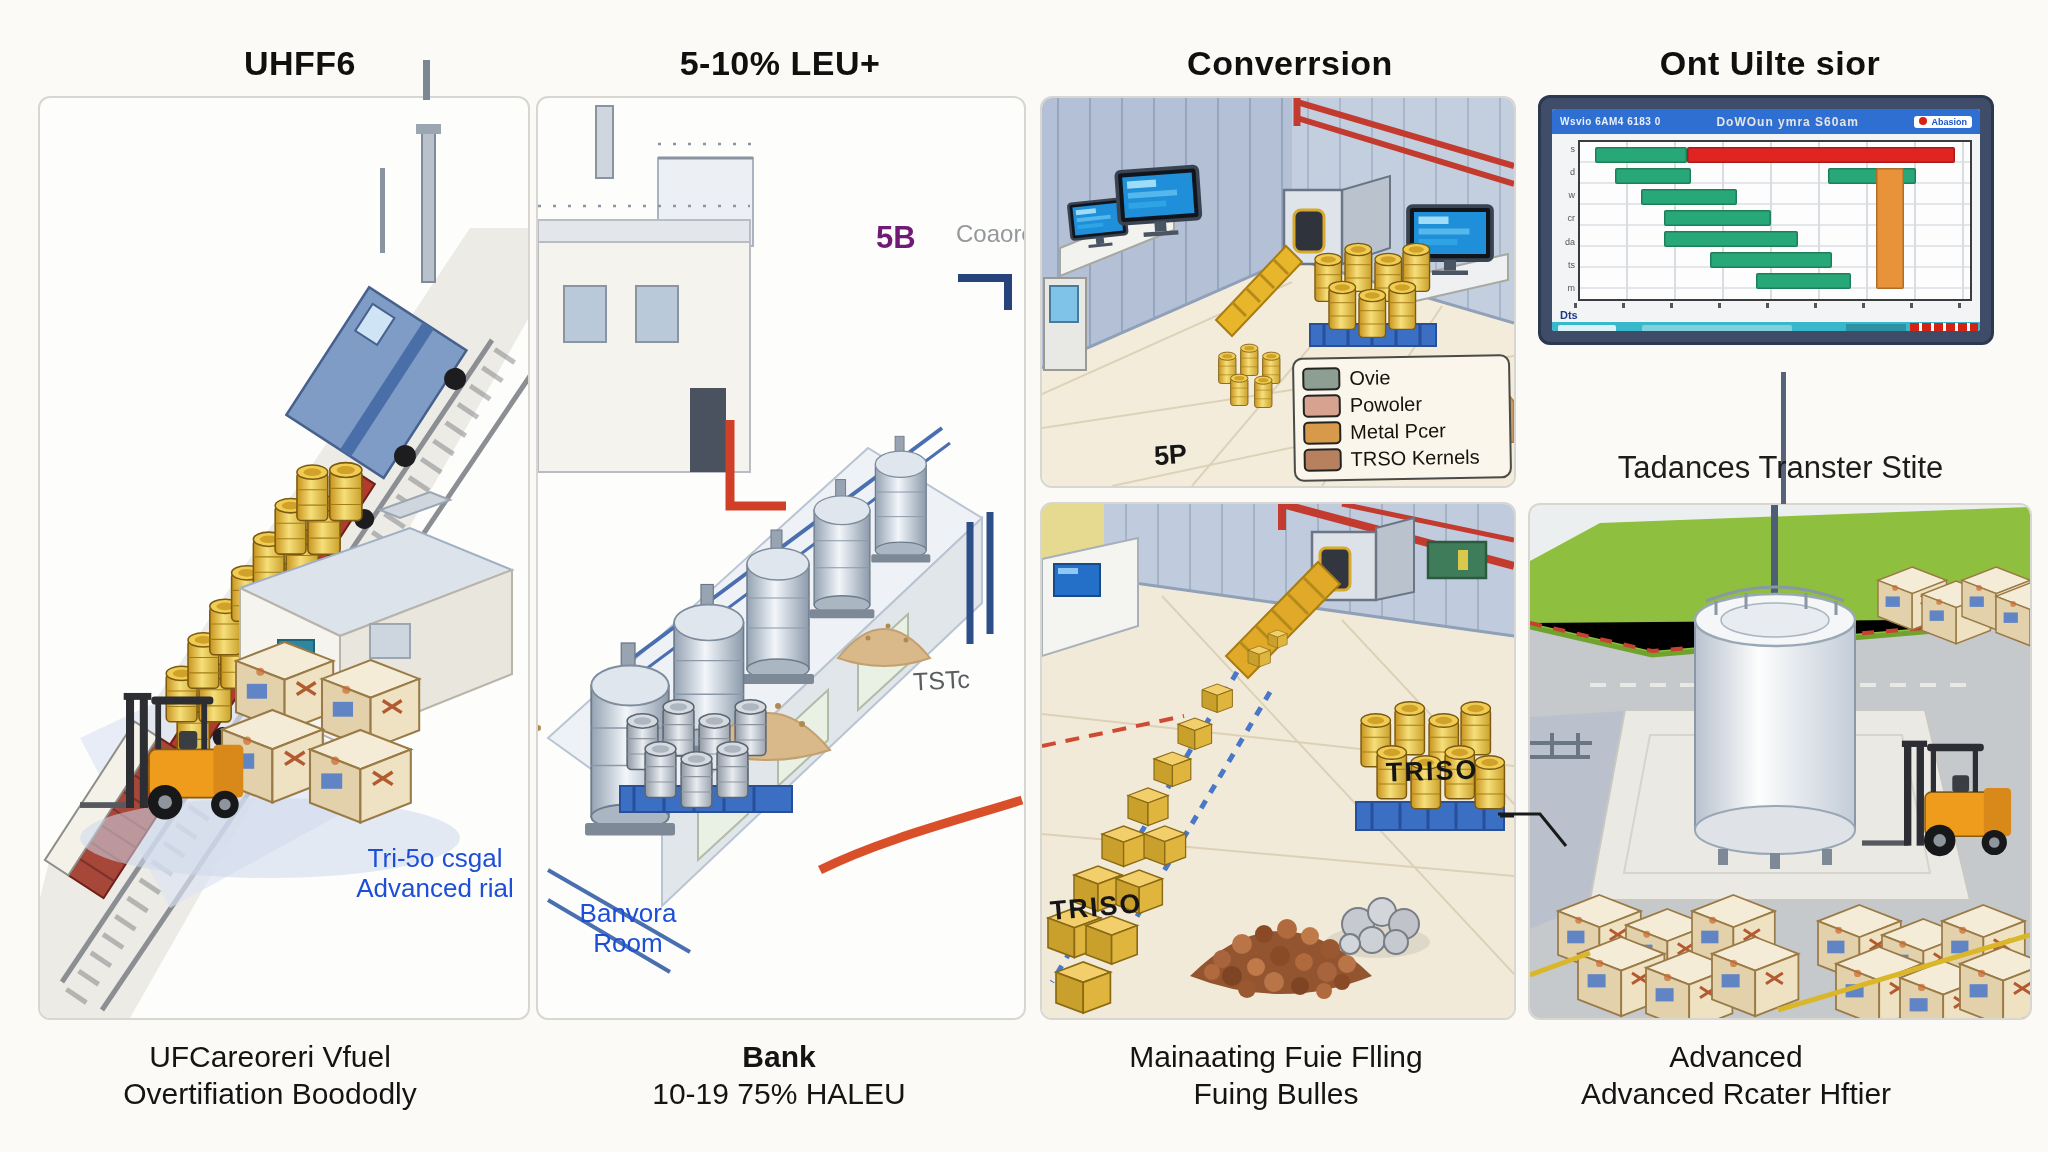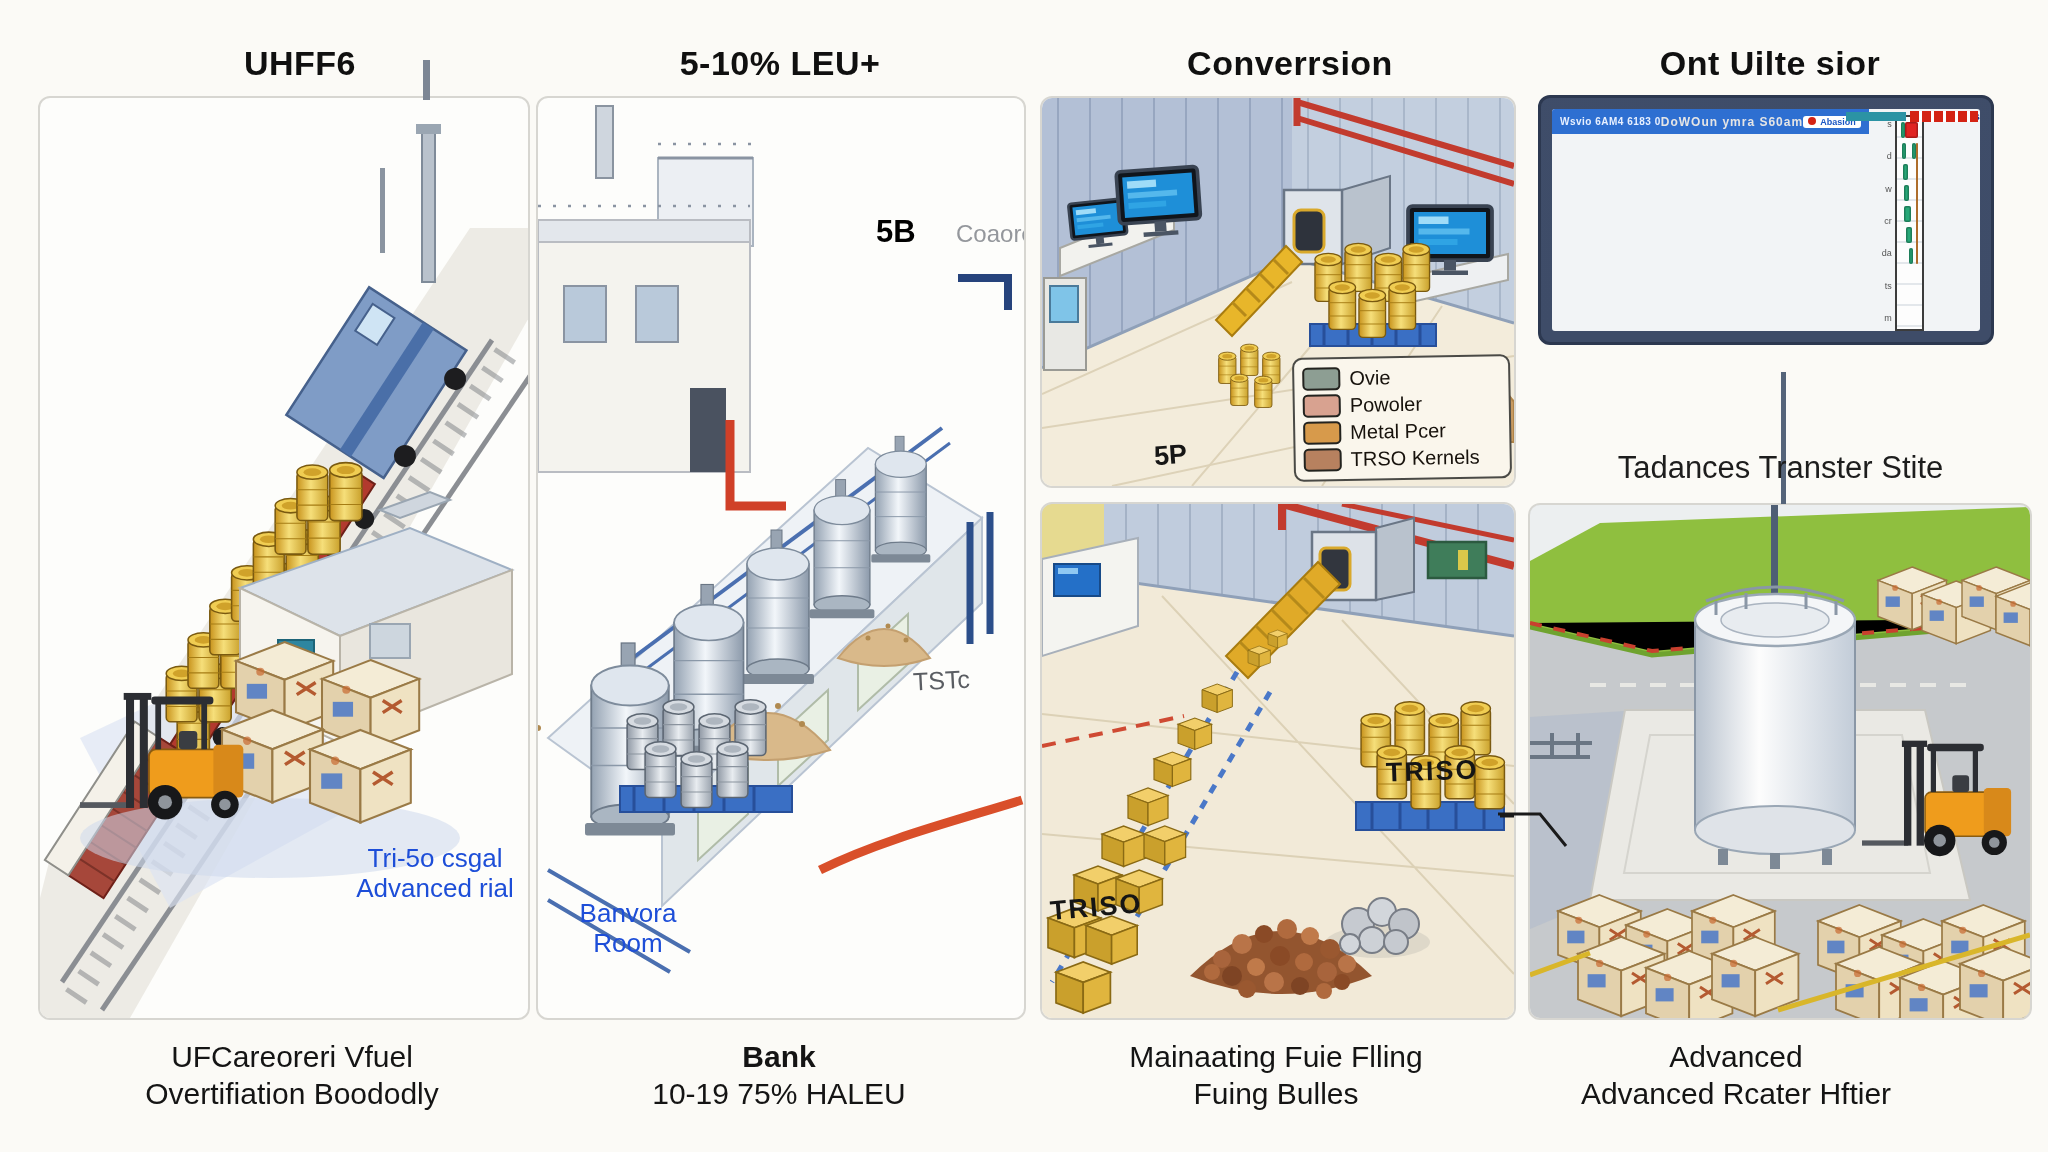--- a/index.html
+++ b/index.html
@@ -13,21 +13,21 @@
   .gray-note{color:#1d4ed8;font-size:26px;line-height:30px;text-align:center;}
   
   .legend-box{position:absolute;left:1293px;top:356px;width:218px;height:124px;background:#faf6ec;
       border:2px solid #4a4a46;border-radius:10px;padding:6px 8px;box-sizing:border-box;transform:rotate(-1deg);z-index:5;}
   .legend-row{display:flex;align-items:center;gap:9px;height:27px;}
   .legend-swatch{width:34px;height:19px;border:2.5px solid #23231f;border-radius:5px;flex:0 0 auto;}
   .legend-label{font-size:20px;color:#17120c;white-space:nowrap;}
   
   .monitor-frame{position:absolute;left:1538px;top:95px;width:456px;height:250px;border-radius:12px;
       background:linear-gradient(180deg,#52618009,#0000),#3e4c68;border:3px solid #2c3850;box-sizing:border-box;padding:11px;z-index:2;}
-  .mscreen{width:100%;height:100%;background:#f2f4f6;border-radius:3px;overflow:hidden;display:flex;}
+  .mscreen{width:100%;height:100%;background:#f2f4f6;border-radius:3px;overflow:hidden;display:flex;flex-direction:column;}
   .mheader{height:25px;background:#2e6fd1;display:flex;align-items:center;justify-content:space-between;padding:0 8px;flex:0 0 auto;}
   .mheader .hl{color:#e8f0ff;font-size:10px;font-weight:700;letter-spacing:.5px;}
   .mheader .hc{color:#e5e5e5;font-size:12px;font-weight:700;letter-spacing:1px;}
   .logo-chip{background:#fff;border-radius:3px;display:flex;align-items:flex-start;gap:4px;padding:1px 5px;}
   .logo-dot{width:8px;height:8px;border-radius:50%;background:#d42314;}
   .logo-chip span{font-size:9px;font-weight:700;color:#1a56c4;}
   .gantt-wrap{display:flex;flex:1 1 auto;padding:6px 8px 0 4px;}
   .g-axis{width:22px;display:flex;flex-direction:column;justify-content:space-between;padding:4px 0 8px;}
   .g-axis span{font-size:9px;color:#555;line-height:10px;text-align:right;padding-right:3px;}
   .g-plot{position:relative;flex:1;background:
@@ -289,21 +289,21 @@
     <path d="M96,688 v26 M126,688 v26 M156,688 v26 M186,688 v26 M216,688 v26" stroke="#274f9a" stroke-width="3"></path>
     <use href="#drumG" transform="translate(88,612) scale(1.1)"></use>
     <use href="#drumG" transform="translate(124,598) scale(1.1)"></use>
     <use href="#drumG" transform="translate(160,612) scale(1.1)"></use>
     <use href="#drumG" transform="translate(196,598) scale(1.1)"></use>
     <use href="#drumG" transform="translate(106,640) scale(1.1)"></use>
     <use href="#drumG" transform="translate(142,650) scale(1.1)"></use>
     <use href="#drumG" transform="translate(178,640) scale(1.1)"></use>
   </g>
 </svg>
-<div class="scene-label" style="left:338px;top:116px;font-size:31px;font-weight:700;color:#000000;">5B</div>
+<div class="scene-label" style="left:338px;top:122px;font-size:31px;font-weight:700;color:#701a75;">5B</div>
 <div class="scene-label" style="left:418px;top:122px;font-size:24px;color:#94979c;">Coaorein</div>
 <div class="scene-label" style="left:375px;top:568px;font-size:25px;color:#5a5d62;transform:rotate(-3deg);">TSTc</div>
 <div class="scene-label gray-note" style="left:10px;top:800px;width:160px;">
   <div>Banvora</div>
   <div>Room</div>
 </div>
 </div>
 
 <div class="panel" style="left:1040px;top:96px;width:472px;height:388px;">
 <svg viewBox="0 0 472 388" width="472" height="388">
@@ -592,21 +592,21 @@
     <use href="#crate" transform="translate(430,442) scale(1.2)"></use>
   </g>
   <path d="M248,505 L500,430 M0,470 L60,448" stroke="#d9b62a" stroke-width="5"></path>
 </svg>
 </div>
 
 <svg id="connector" width="2048" height="1152">
   <polyline points="1498,814 1540,814 1566,846" fill="none" stroke="#1a1a1a" stroke-width="3"></polyline>
 </svg>
 
-<div class="caption" style="left:67px;width:450px;">
+<div class="caption" style="left:45px;width:450px;">
   <div>UFCareoreri Vfuel</div>
   <div>Overtifiation Boododly</div>
 </div>
 <div class="caption" style="left:579px;width:400px;">
   <div style="font-weight:700;">Bank</div>
   <div>10-19 75% HALEU</div>
 </div>
 <div class="caption" style="left:1066px;width:420px;">
   <div>Mainaating Fuie Flling</div>
   <div>Fuing Bulles</div>

